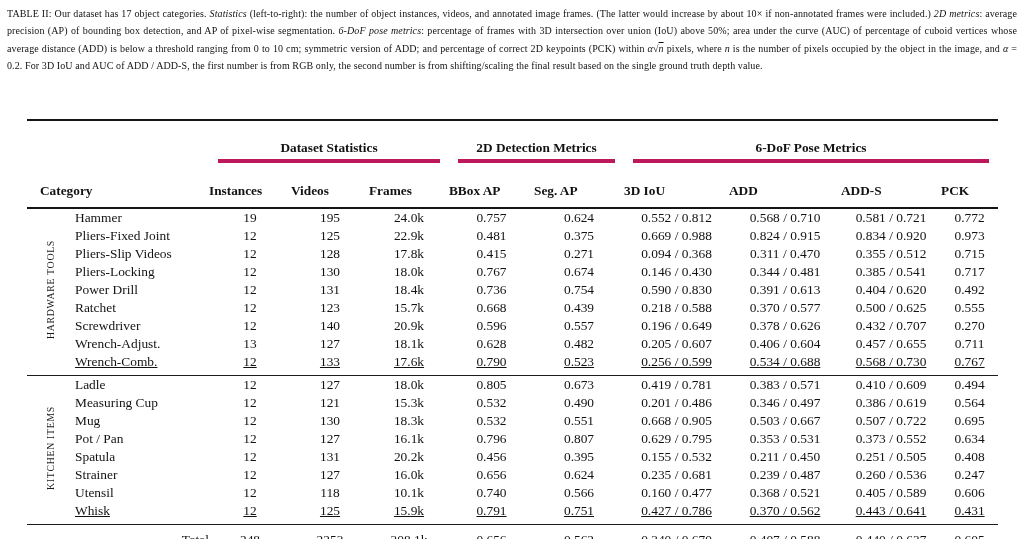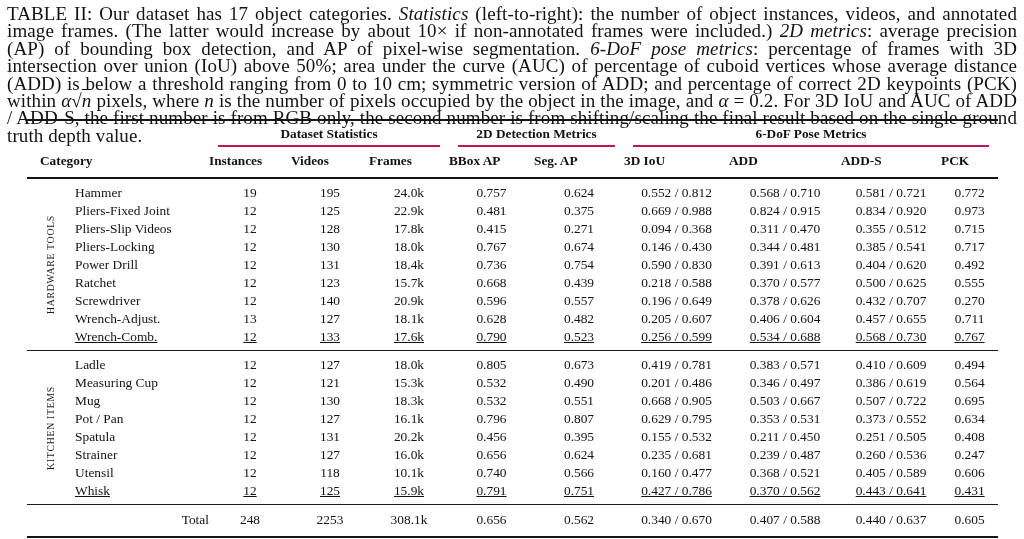--- a/index.html
+++ b/index.html
@@ -8,21 +8,21 @@
     background: #ffffff;
     color: #121212;
     font-family: "Liberation Serif", "DejaVu Serif", serif;
     overflow: hidden;
     position: relative;
   }
   .caption {
     position: absolute;
     left: 7px; top: 5px;
     width: 1010px;
-    font-size: 19px;
+    font-size: 10px;
     line-height: 17.4px;
     text-align: justify;
     letter-spacing: 0.1px;
   }
   .caption .it { font-style: italic; }
   .caption .ov { text-decoration: overline; }
 
   table.results {
     position: absolute;
     left: 27px; top: 119px;
@@ -47,40 +47,40 @@
     font-weight: bold;
     font-size: 13.3px;
     vertical-align: bottom;
     white-space: nowrap;
   }
   tr.group-row th { padding-top: 4px; height: 27px; }
   tr.group-row th .grouplabel {
     display: block;
     text-align: center;
     padding-bottom: 3px;
-    margin: 1px 9px;
-    border-bottom: 2px solid #be185d;
+    margin: 15px 9px;
+    border-bottom: 4px solid #be185d;
   }
   tr.colhead-row th {
     text-align: left;
     padding: 5px 0 8px 0;
     border-bottom: 2.2px solid #151515;
   }
   tr.colhead-row th.cat-head { text-align: left; padding-left: 13px; }
 
   tbody td {
     font-size: 13.4px;
     height: 18px;
     line-height: 18px;
     text-align: center;
     white-space: nowrap;
     vertical-align: middle;
   }
   tbody td.cat { text-align: left; }
-  tr.sec-start td { padding-top: 5px; }
+  tr.sec-start td { }
   tr.sec-end td { padding-bottom: 4px; border-bottom: 1.5px solid #1c1c1c; text-decoration: underline; }
   td.seclabel-cell { border-bottom: 1.5px solid #1c1c1c; text-align: center; vertical-align: middle; }
   td.seclabel-cell .vlabel {
     display: inline-block;
     writing-mode: vertical-rl;
     transform: rotate(180deg);
     font-size: 9.8px;
     letter-spacing: 0.7px;
     white-space: nowrap;
     color: #1b1b1b;

